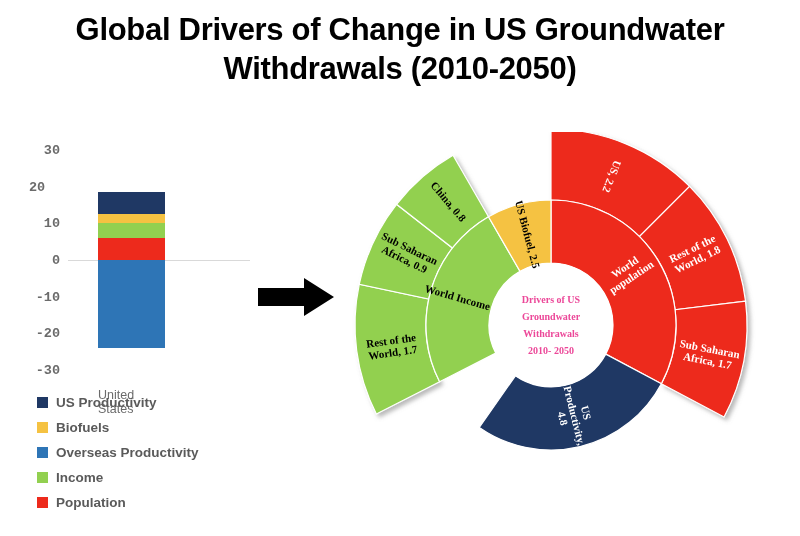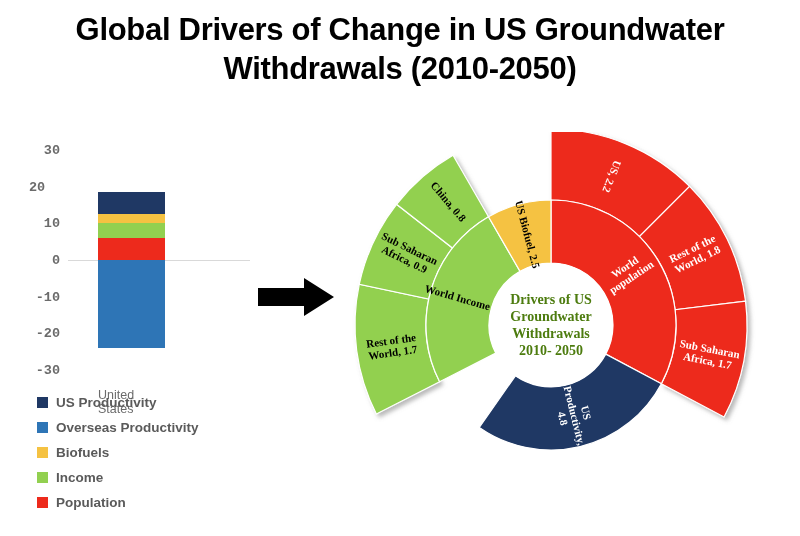--- a/index.html
+++ b/index.html
@@ -132,23 +132,23 @@
     fill: #ffffff;
   }
   #center-text {
     position: absolute;
     left: 155px;
     top: 126px;
     width: 132px;
     text-align: center;
     font-family: "Liberation Serif", serif;
     font-weight: bold;
-    font-size: 14px;
+    font-size: 10px;
     line-height: 17px;
-    color: #4d7c0f;
+    color: #ec4899;
   }
   #center-text span { display: block; }
 </style>
 </head>
 <body>
 
 <div id="slide-title">
   <span class="title-line">Global Drivers of Change in US Groundwater</span>
   <span class="title-line">Withdrawals (2010-2050)</span>
 </div>
@@ -173,26 +173,26 @@
     </div>
   <div id="bar-category" style="left: 98px; width: 67px; top: 248px; color: rgb(107, 107, 107);">United States</div>
 </div>
 
 <div id="legend">
     <div class="legend-row">
       <span class="legend-swatch" style="background: rgb(31, 56, 100);"></span>
       <span class="legend-text">US Productivity</span>
     </div>
     <div class="legend-row">
+      <span class="legend-swatch" style="background: rgb(245, 194, 66);"></span>
+      <span class="legend-text">Biofuels</span>
+    </div>
+    <div class="legend-row">
       <span class="legend-swatch" style="background: rgb(46, 117, 182);"></span>
       <span class="legend-text">Overseas Productivity</span>
-    </div>
-    <div class="legend-row">
-      <span class="legend-swatch" style="background: rgb(245, 194, 66);"></span>
-      <span class="legend-text">Biofuels</span>
     </div>
     <div class="legend-row">
       <span class="legend-swatch" style="background: rgb(146, 208, 80);"></span>
       <span class="legend-text">Income</span>
     </div>
     <div class="legend-row">
       <span class="legend-swatch" style="background: rgb(237, 42, 28);"></span>
       <span class="legend-text">Population</span>
     </div>
   </div>

